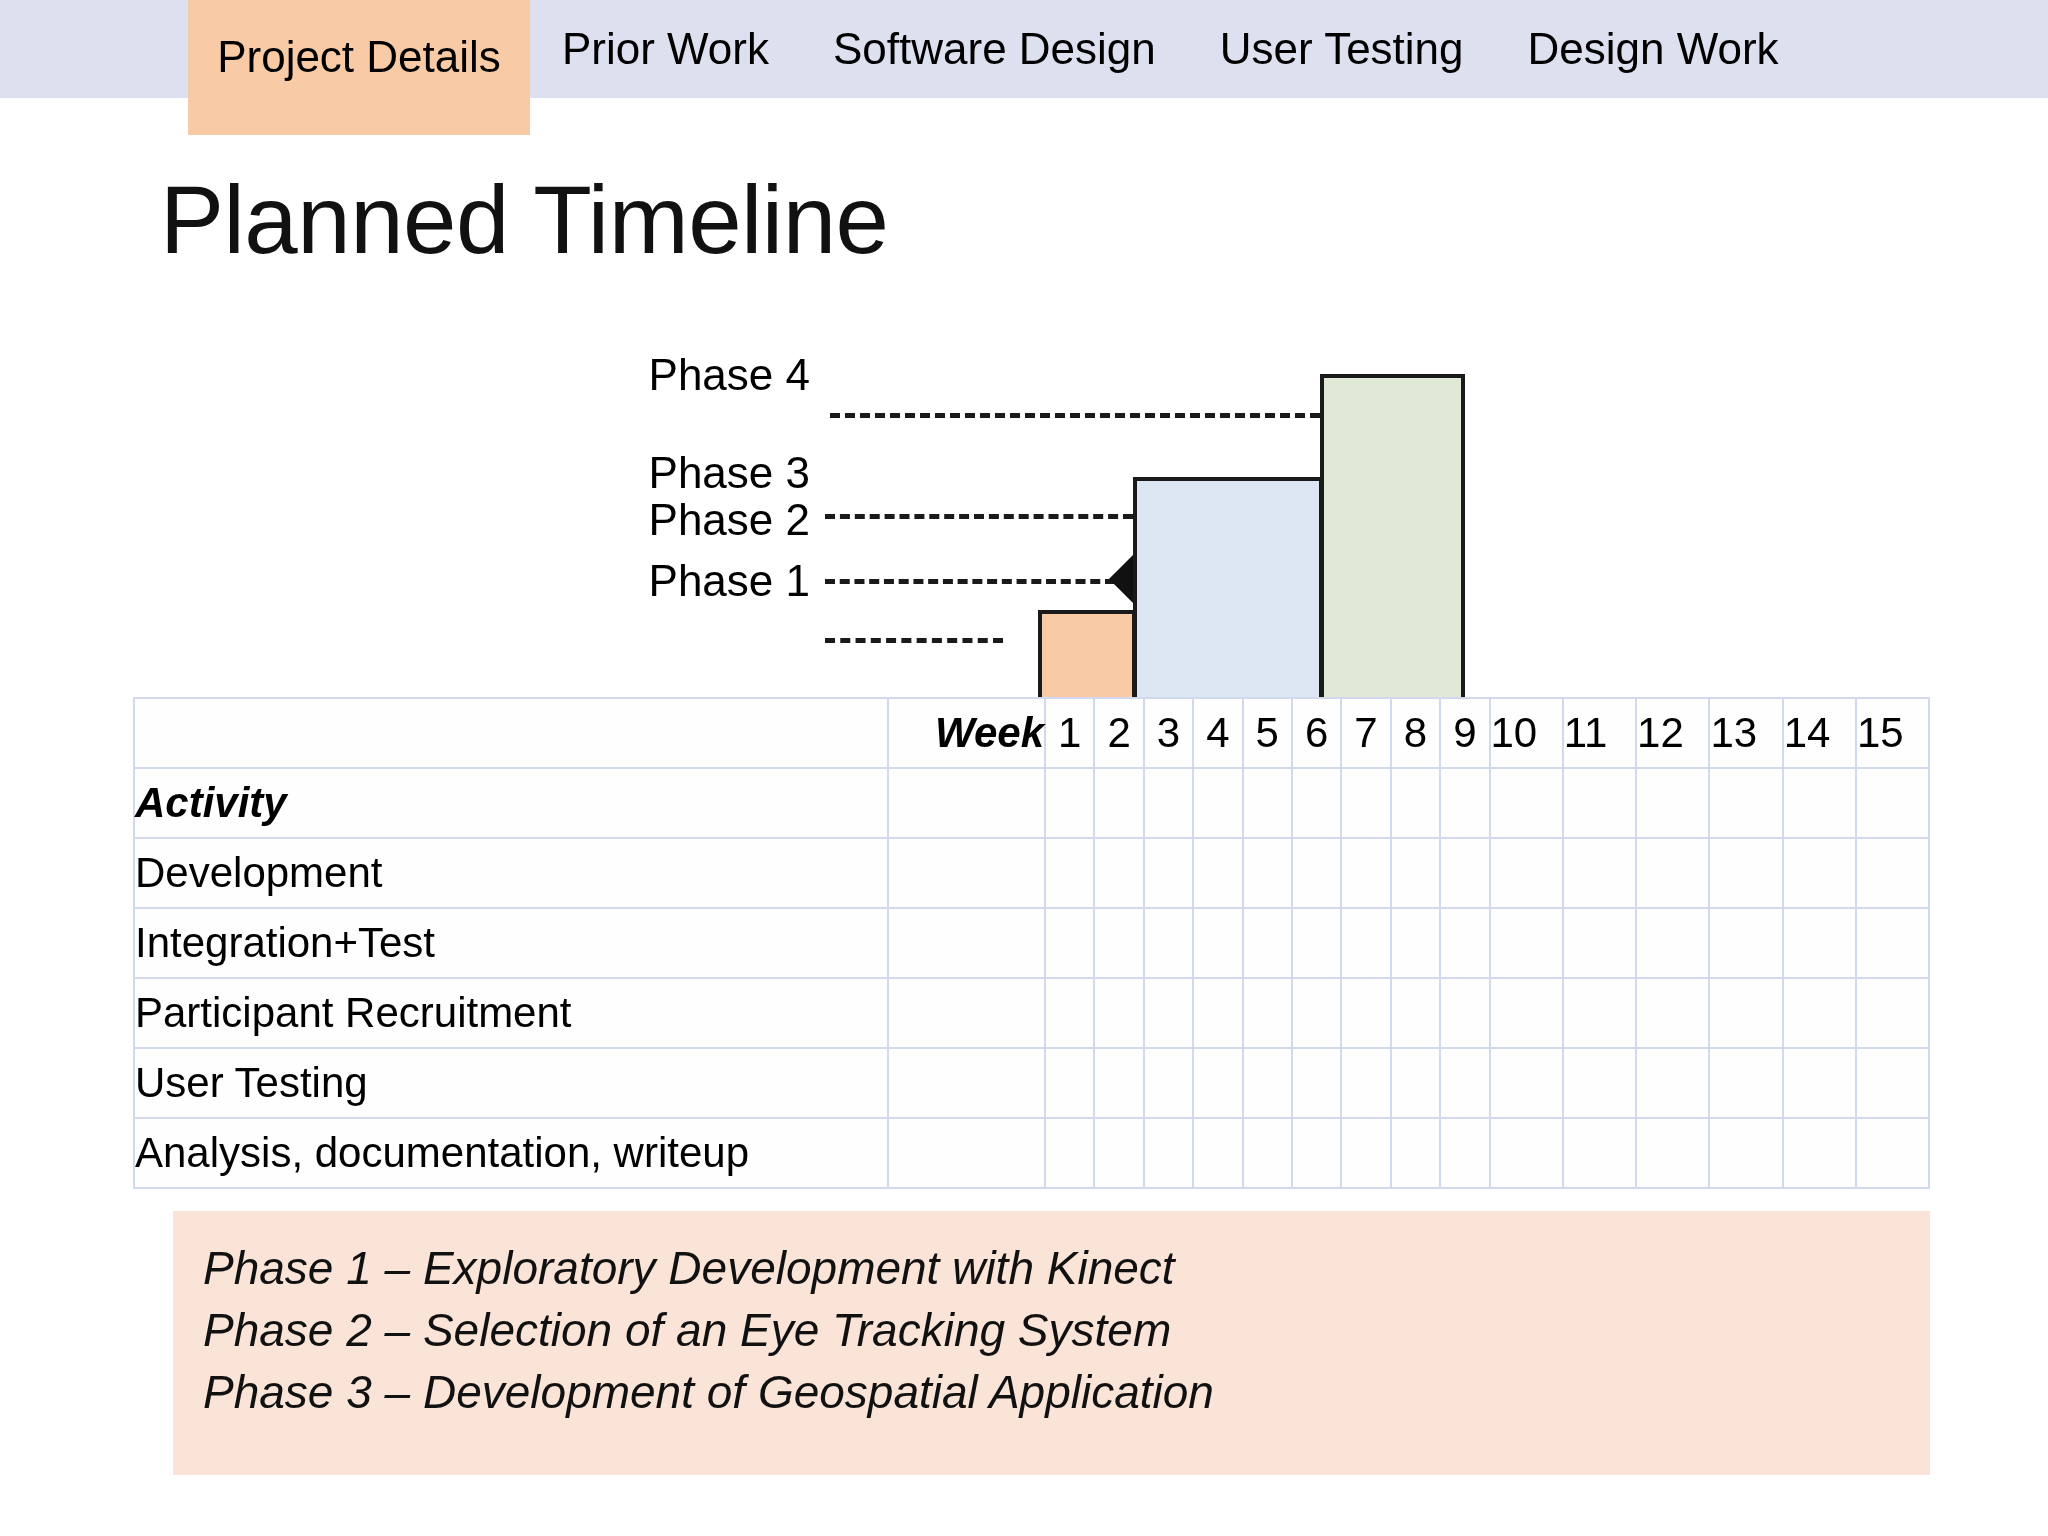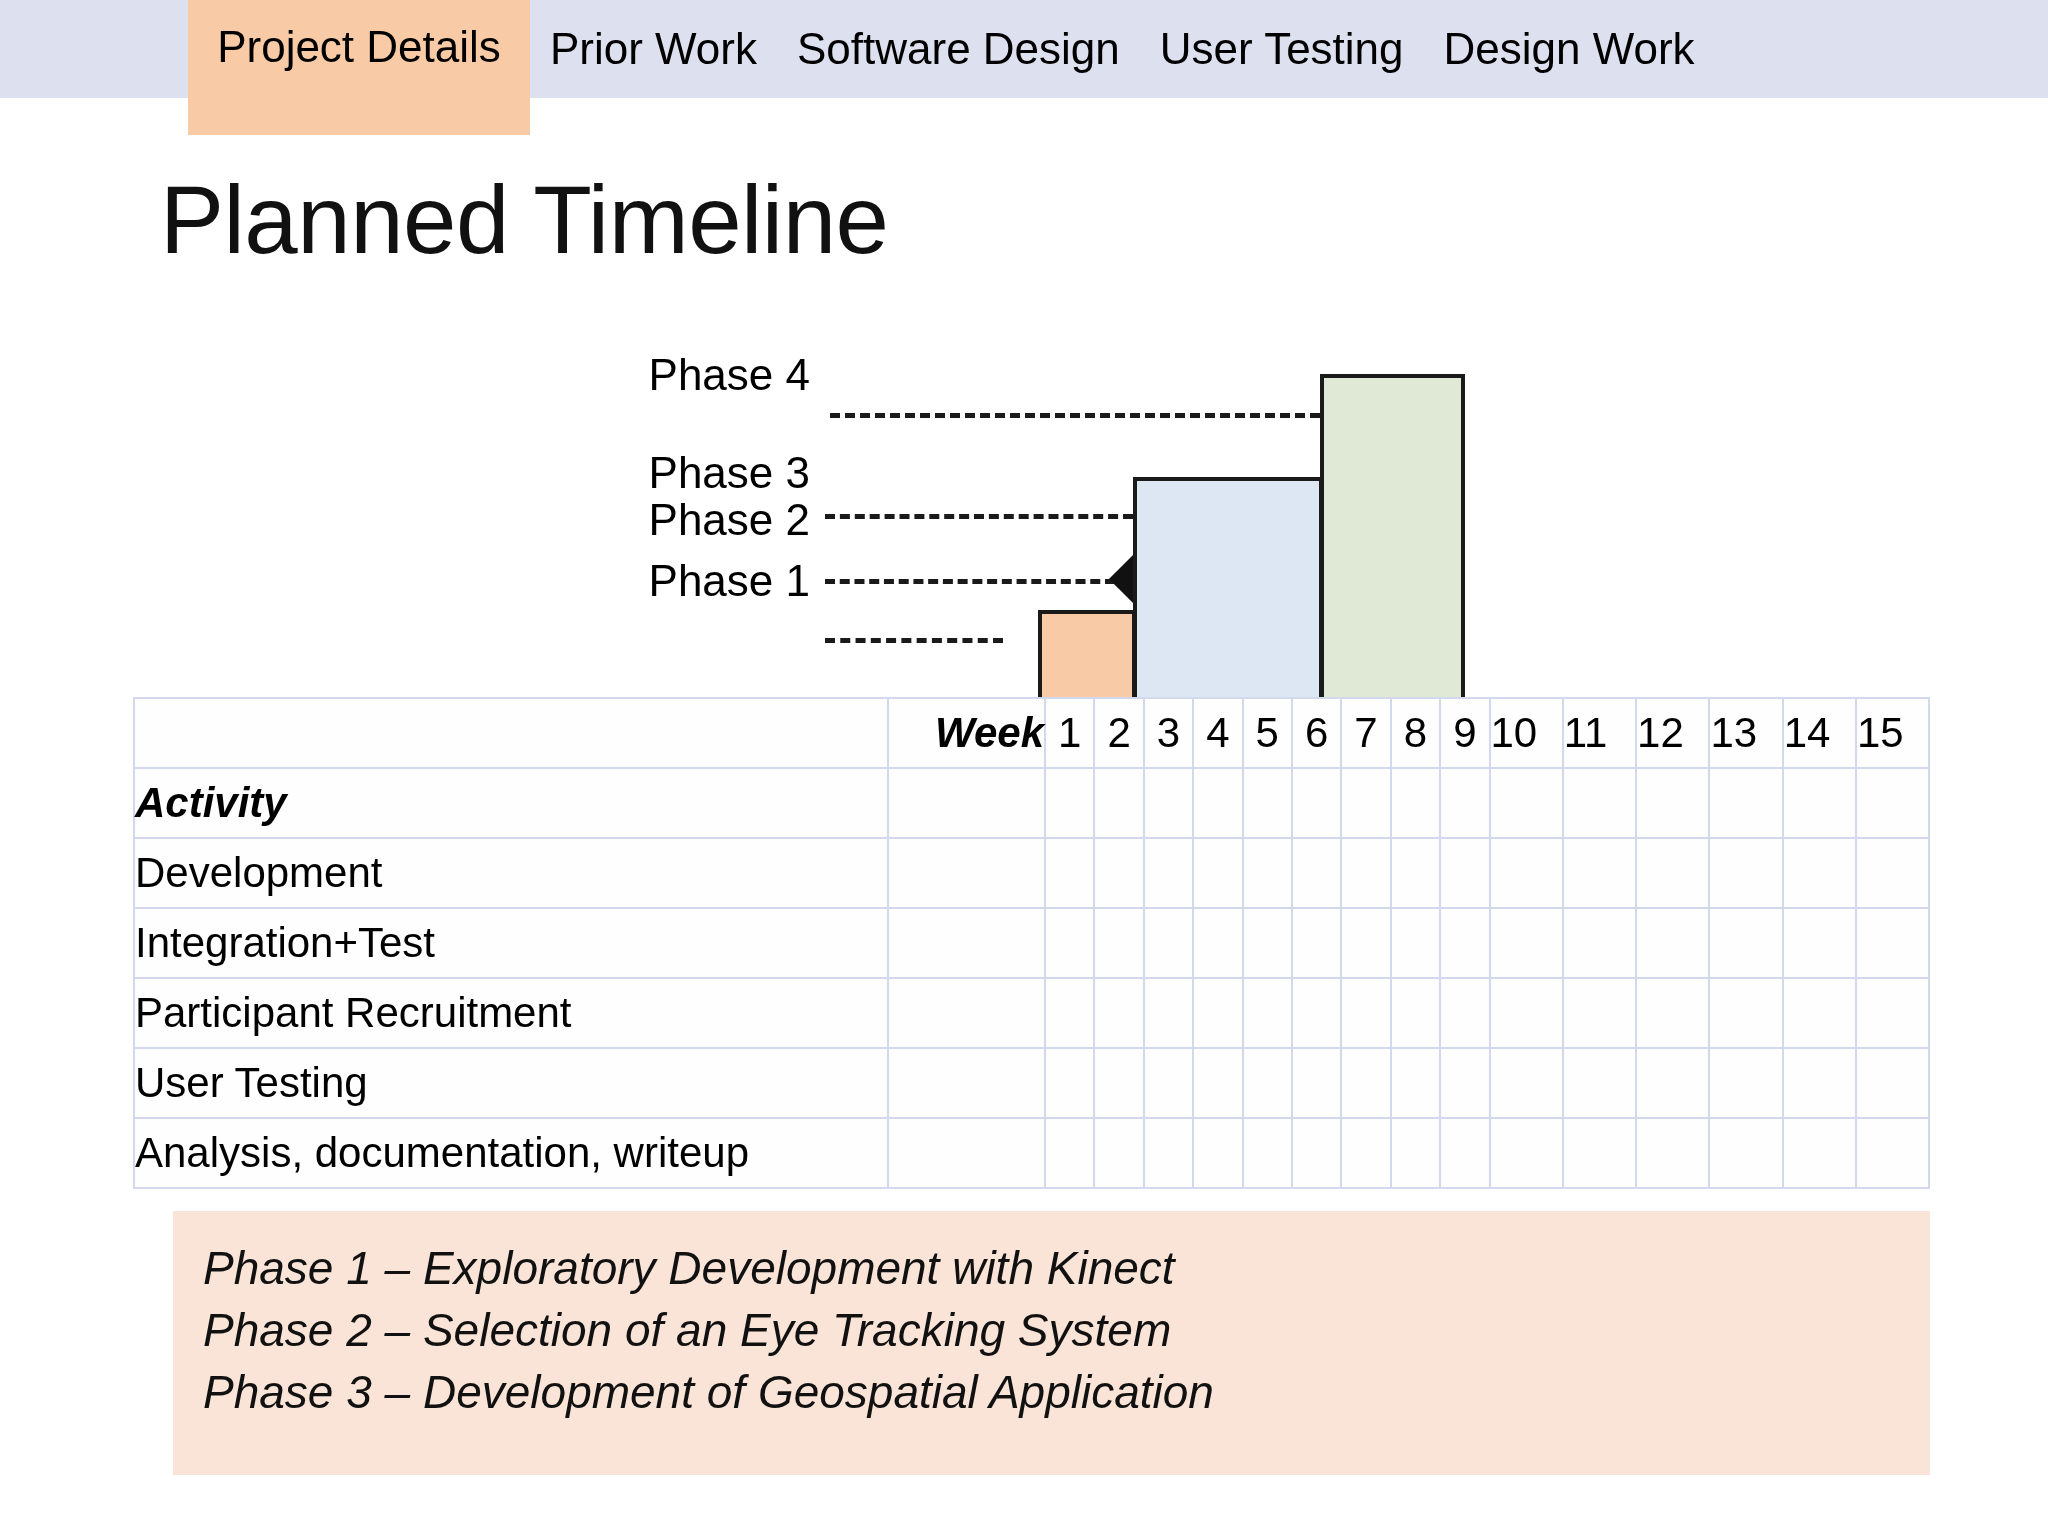--- a/index.html
+++ b/index.html
@@ -17,27 +17,27 @@
     position:absolute;left:0;top:0;width:2048px;height:98px;
     background:#DDE1EF;
   }
   #tabbar .tabs{
     position:absolute;left:188px;top:0;height:98px;
     display:flex;align-items:center;
   }
   .tab{
     height:98px;display:flex;align-items:center;justify-content:center;
     font-size:44px;color:#000000;white-space:nowrap;
-    padding:0 20px;box-sizing:border-box;
+    padding:0 32px;box-sizing:border-box;
   }
   #tab-active{
     position:absolute;left:188px;top:0;width:342px;height:135px;
     background:#F8CBA6;
     display:flex;align-items:flex-start;justify-content:center;
-    padding-top:22px;box-sizing:border-box;
+    padding-top:32px;box-sizing:border-box;
     font-size:44px;color:#000;
   }
 
   
   #page-title{
     position:absolute;left:160px;top:170px;
     font-size:96px;line-height:1.05;color:#111111;
     font-weight:400;letter-spacing:-0.5px;
   }
 

